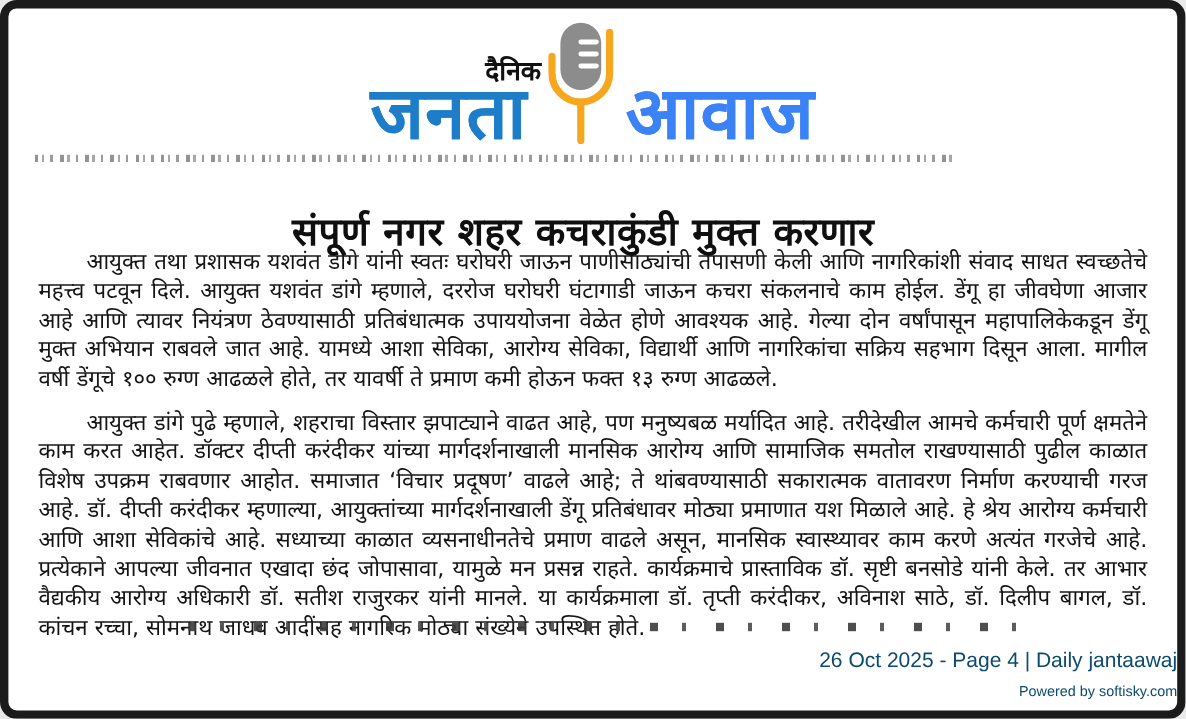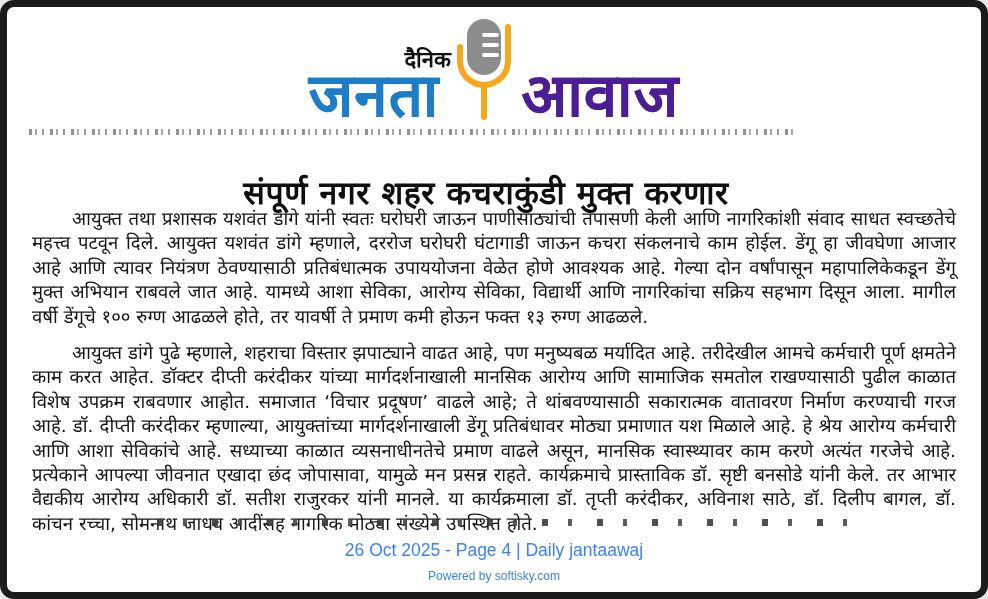--- a/index.html
+++ b/index.html
@@ -61,21 +61,21 @@
   .body-text{
     position:absolute;top:188px;left:13px;right:13px;
     color:#141414;
     font-size:18.5px;line-height:24.4px;
     text-align:justify;
   }
   .body-text p{margin:12px;text-indent:40px;}
   
   .footer{
     position:absolute;left:0;right:0;top:530px;
-    text-align:center;color:#3b82f6;
+    text-align:right;color:#0c4a6e;
     font-family:"Liberation Sans","DejaVu Sans",sans-serif;
   }
   .footer .meta{font-size:17.5px;line-height:26px;}
   .footer .powered{font-size:12px;line-height:26px;}
 </style>
 </head>
 <body>
 
 <div class="frame">
 
@@ -92,21 +92,21 @@
           <line x1="37" y1="18" x2="50" y2="18" stroke="#ffffff" stroke-width="4" stroke-linecap="round"></line>
           <line x1="37" y1="28" x2="50" y2="28" stroke="#ffffff" stroke-width="4" stroke-linecap="round"></line>
           <line x1="37" y1="38" x2="50" y2="38" stroke="#ffffff" stroke-width="4" stroke-linecap="round"></line>
 
           <path d="M13 30 v14 a24 24 0 0 0 48 0 v-34" fill="none" stroke="#f6a71d" stroke-width="6" stroke-linecap="round"></path>
 
           <line x1="37" y1="68" x2="37" y2="100" stroke="#f6a71d" stroke-width="6" stroke-linecap="round"></line>
         </svg>
       </div>
 
-      <span class="logo-word right" style="color:#4c1d95">आवाज</span>
+      <span class="logo-word right" style="color:#3b82f6">आवाज</span>
     </div>
   </header>
 
   <div class="clipped-strip top"></div>
 
   <h1 class="headline">संपूर्ण नगर शहर कचराकुंडी मुक्त करणार</h1>
 
   <div class="body-text">
     <p>आयुक्त तथा प्रशासक यशवंत डांगे यांनी स्वतः घरोघरी जाऊन पाणीसाठ्यांची तपासणी केली आणि नागरिकांशी संवाद साधत स्वच्छतेचे महत्त्व पटवून दिले. आयुक्त यशवंत डांगे म्हणाले, दररोज घरोघरी घंटागाडी जाऊन कचरा संकलनाचे काम होईल. डेंगू हा जीवघेणा आजार आहे आणि त्यावर नियंत्रण ठेवण्यासाठी प्रतिबंधात्मक उपाययोजना वेळेत होणे आवश्यक आहे. गेल्या दोन वर्षांपासून महापालिकेकडून डेंगू मुक्त अभियान राबवले जात आहे. यामध्ये आशा सेविका, आरोग्य सेविका, विद्यार्थी आणि नागरिकांचा सक्रिय सहभाग दिसून आला. मागील वर्षी डेंगूचे १०० रुग्ण आढळले होते, तर यावर्षी ते प्रमाण कमी होऊन फक्त १३ रुग्ण आढळले.</p>
     <p>आयुक्त डांगे पुढे म्हणाले, शहराचा विस्तार झपाट्याने वाढत आहे, पण मनुष्यबळ मर्यादित आहे. तरीदेखील आमचे कर्मचारी पूर्ण क्षमतेने काम करत आहेत. डॉक्टर दीप्ती करंदीकर यांच्या मार्गदर्शनाखाली मानसिक आरोग्य आणि सामाजिक समतोल राखण्यासाठी पुढील काळात विशेष उपक्रम राबवणार आहोत. समाजात ‘विचार प्रदूषण’ वाढले आहे; ते थांबवण्यासाठी सकारात्मक वातावरण निर्माण करण्याची गरज आहे. डॉ. दीप्ती करंदीकर म्हणाल्या, आयुक्तांच्या मार्गदर्शनाखाली डेंगू प्रतिबंधावर मोठ्या प्रमाणात यश मिळाले आहे. हे श्रेय आरोग्य कर्मचारी आणि आशा सेविकांचे आहे. सध्याच्या काळात व्यसनाधीनतेचे प्रमाण वाढले असून, मानसिक स्वास्थ्यावर काम करणे अत्यंत गरजेचे आहे. प्रत्येकाने आपल्या जीवनात एखादा छंद जोपासावा, यामुळे मन प्रसन्न राहते. कार्यक्रमाचे प्रास्ताविक डॉ. सृष्टी बनसोडे यांनी केले. तर आभार वैद्यकीय आरोग्य अधिकारी डॉ. सतीश राजुरकर यांनी मानले. या कार्यक्रमाला डॉ. तृप्ती करंदीकर, अविनाश साठे, डॉ. दिलीप बागल, डॉ. कांचन रच्चा, सोमनाथ जाधव आदींसह नागरिक मोठ्या संख्येने उपस्थित होते.</p>

